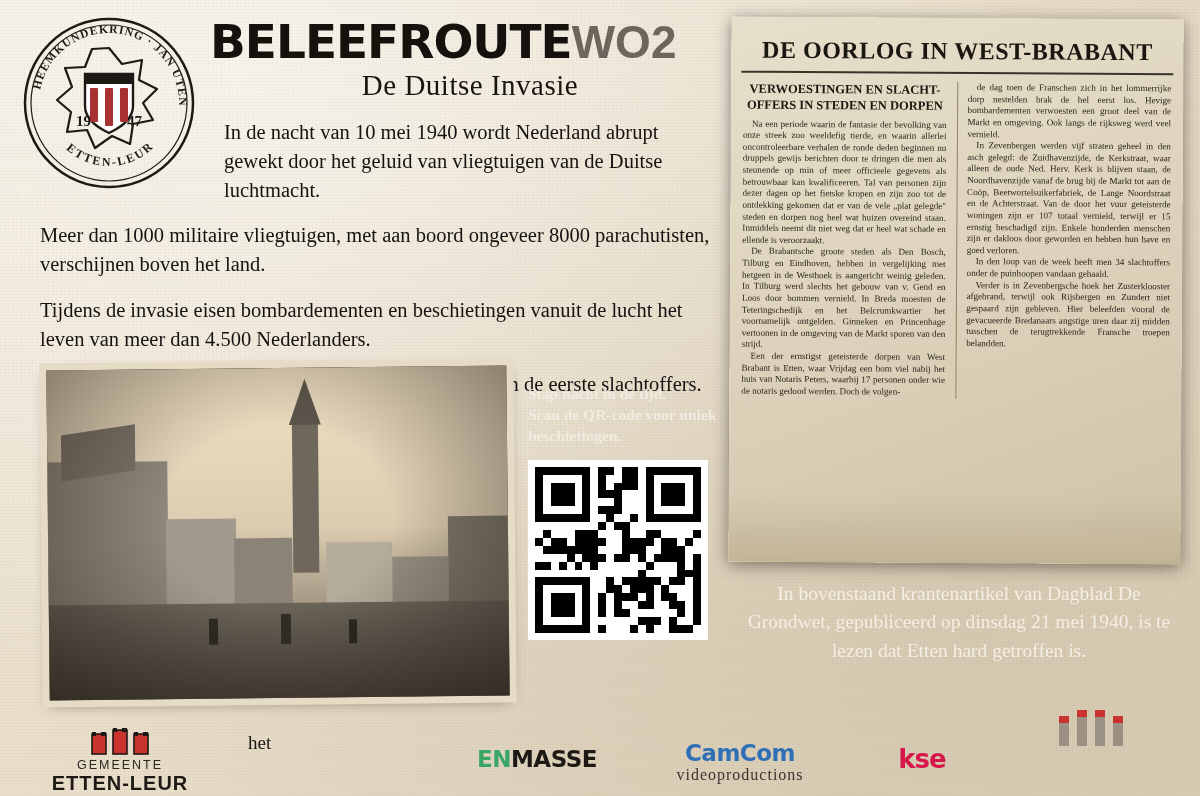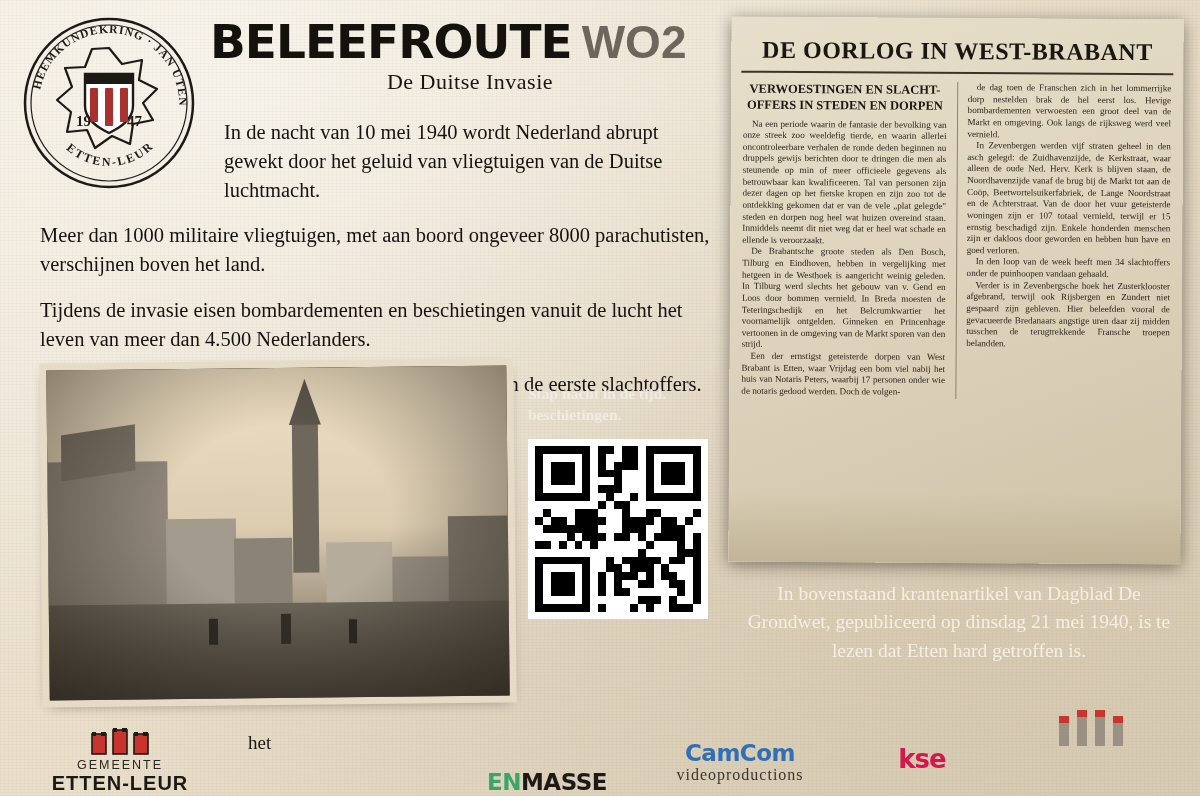--- a/index.html
+++ b/index.html
@@ -26,29 +26,29 @@
   
   .logo{
     position:absolute;left:22px;top:16px;width:175px;height:175px;
   }
   .logo svg{display:block;}
   
   .title-wrap{position:absolute;left:210px;top:18px;width:520px;}
   .main-title{
     font-family:"DejaVu Sans",sans-serif;
     font-weight:bold;font-size:47px;letter-spacing:-1px;color:#15110d;
-    line-height:1;display:flex;align-items:baseline;gap:10px;
+    line-height:1;display:flex;align-items:baseline;
   }
   .main-title .wo2{
     font-family:"Liberation Sans",sans-serif;
     font-weight:bold;font-size:46px;color:#6e665c;letter-spacing:0px;
   }
   .sub-title{
     text-align:center;font-family:"Liberation Serif",serif;
-    font-size:22px;color:#1a1410;margin-top:4px;letter-spacing:.5px;
+    font-size:29px;color:#1a1410;margin-top:4px;letter-spacing:.5px;
   }
   
   .body-text{
     position:absolute;left:40px;top:118px;width:680px;
     font-family:"Liberation Serif",serif;
     font-size:20.5px;line-height:1.42;color:#161210;
   }
   .body-text p{margin:0 0 16px 0;}
   .body-text p.indent{margin-left:184px;}
   
@@ -140,21 +140,21 @@
   .sponsors{
     position:absolute;left:0;top:710px;width:1200px;height:86px;
   }
   .sp{position:absolute;text-align:center;}
   .sp-etten{left:40px;top:16px;width:160px;}
   .sp-etten .g{font-family:"Liberation Sans",sans-serif;font-size:12.5px;letter-spacing:2px;color:#2b2620;}
   .sp-etten .n{font-family:"Liberation Sans",sans-serif;font-weight:bold;font-size:20px;letter-spacing:1px;color:#1d1a16;}
   .sp-cult{left:248px;top:22px;width:170px;text-align:left;}
   .sp-cult .a{font-family:"Liberation Serif",serif;font-size:19px;color:#1b1713;}
   .sp-cult .b{font-family:"Liberation Serif",serif;font-size:25px;color:#1b1713;line-height:1.05;}
-  .sp-enm{left:472px;top:36px;width:150px;margin-top:23px;}
+  .sp-enm{left:462px;top:36px;width:150px;}
   .sp-enm span{font-family:"DejaVu Sans",sans-serif;font-weight:bold;font-size:23px;letter-spacing:-.5px;}
   .sp-cam{left:665px;top:30px;width:150px;}
   .sp-cam .c{font-family:"DejaVu Sans",sans-serif;font-weight:bold;font-size:23px;color:#2f6fb5;letter-spacing:-.5px;}
   .sp-cam .d{font-family:Liberation Serif, serif;font-size:16px;color:#3a3530;letter-spacing:1px;}
   .sp-kse{left:872px;top:34px;width:100px;}
   .sp-kse span{font-family:"DejaVu Sans",sans-serif;font-weight:bold;font-size:26px;color:#d6174b;letter-spacing:-1px;}
   .sp-luer{left:1010px;top:0px;width:170px;}
   .sp-luer .bar{background:#1d1a16;color:#f2ece0;font-family:"Liberation Sans",sans-serif;font-weight:bold;font-size:15px;line-height:1.15;padding:3px 6px;}
   .sp-luer .crown{height:36px;position:relative;}
 </style>
@@ -223,20 +223,21 @@
     <div class="road"></div>
     <div class="ruin" style="left:160px;top:250px;width:9px;height:26px;background:#2e2a24;"></div>
     <div class="ruin" style="left:232px;top:246px;width:10px;height:30px;background:#322e27;"></div>
     <div class="ruin" style="left:300px;top:252px;width:8px;height:24px;background:#2b2721;"></div>
     <div class="vign"></div>
   </div>
 
   <div class="qr-block">
     <div class="qr-text">
       <div>Stap nacht in de tijd.</div>
+      <div>Scan de QR-code voor uniek</div>
       <div>beschietingen.</div>
     </div>
     <div class="qr">
       <div class="qr-grid" id="qrgrid">
           <i class="on"></i>
           <i class="on"></i>
           <i class="on"></i>
           <i class="on"></i>
           <i class="on"></i>
           <i class="on"></i>

